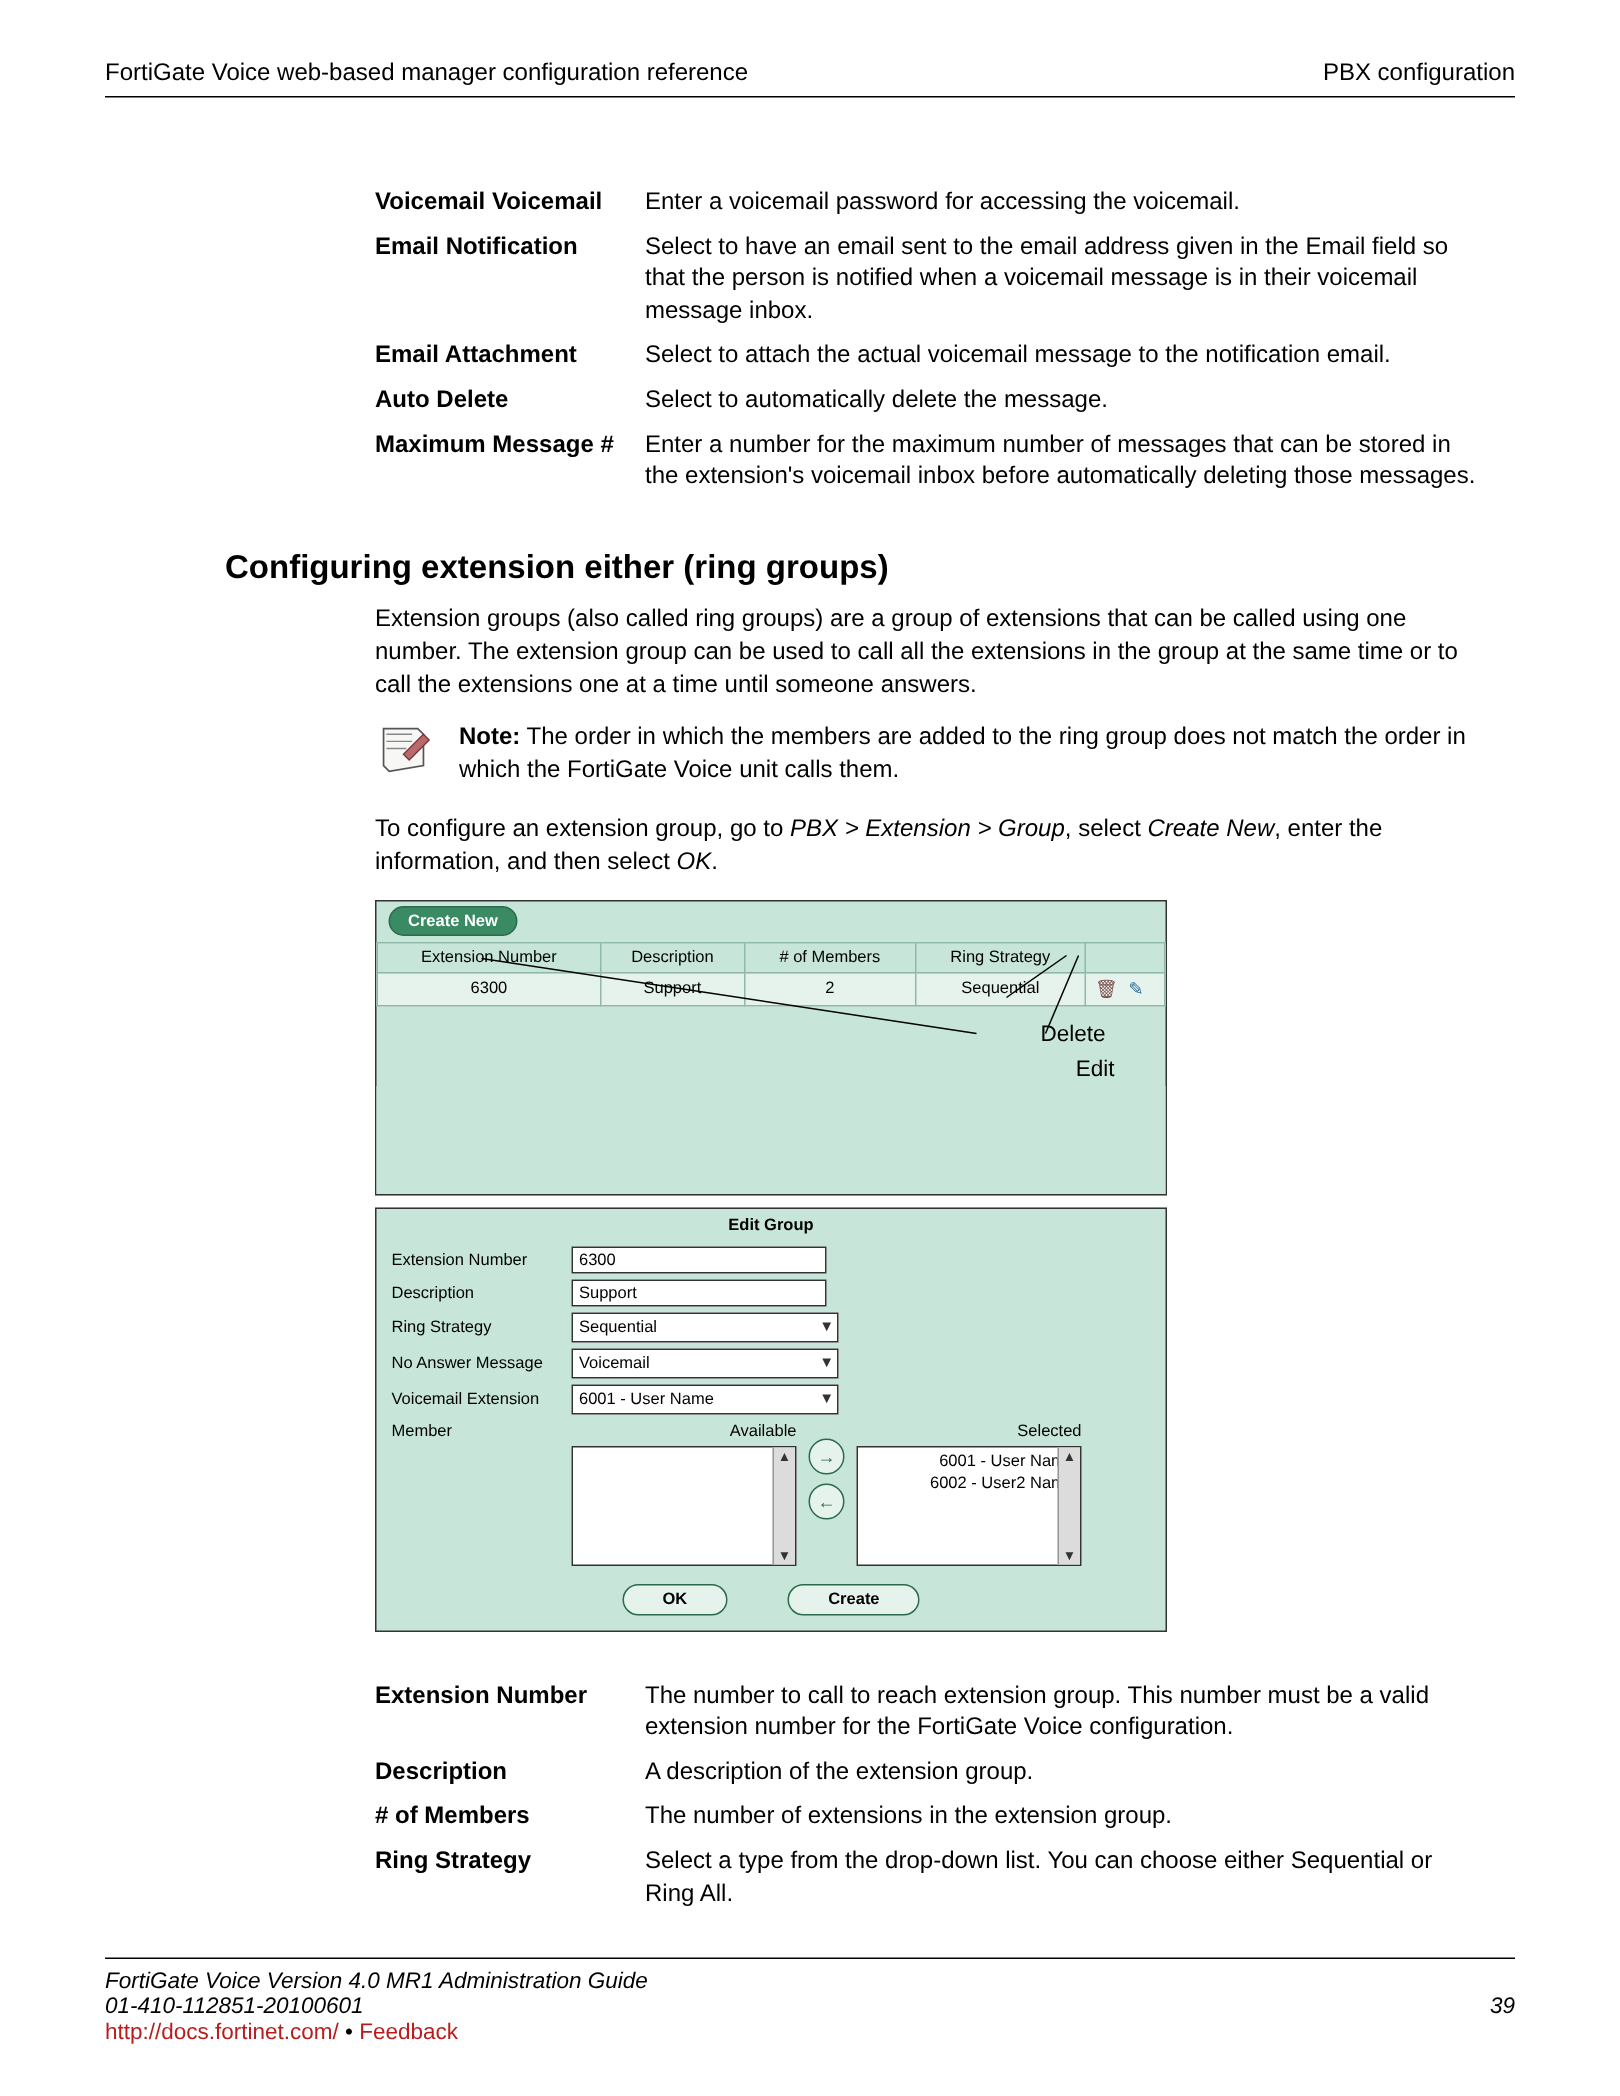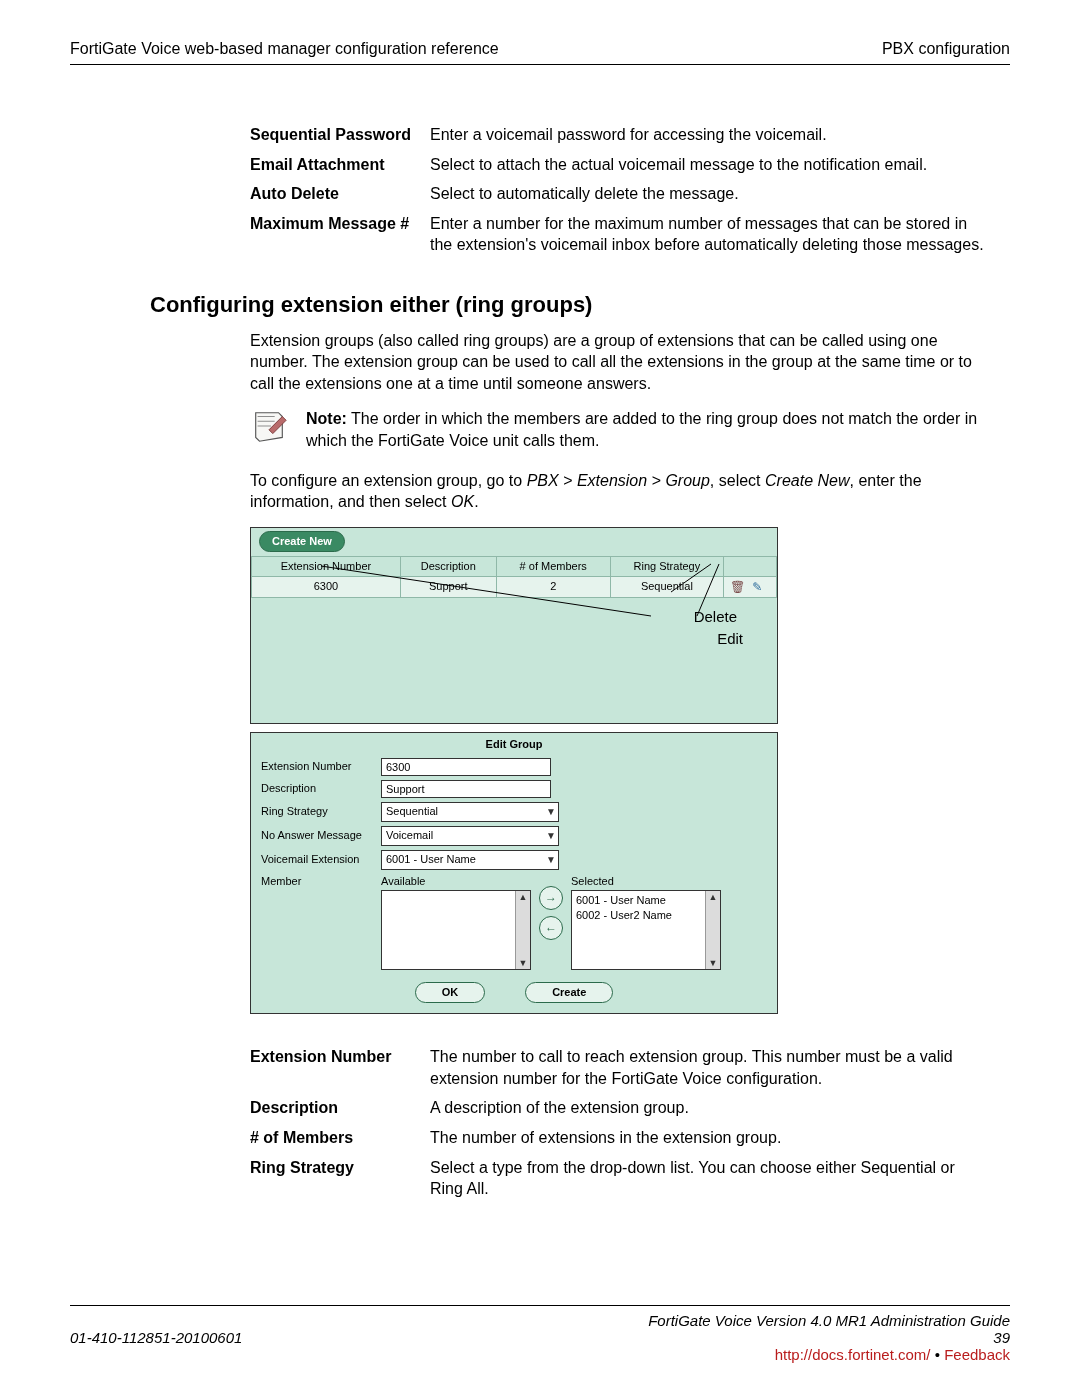--- a/index.html
+++ b/index.html
@@ -211,27 +211,26 @@
     font-size:12px; color:#2b6a4b;
   }
   .ok-cancel {
     display:flex; justify-content:center; gap:40px; margin-top:10px;
   }
   .pill-btn {
     border:1px solid #2b6a4b; background:#e6f3ed; color:#000;
     font-weight:bold; font-size:11px;
     border-radius:12px; padding:2px 26px;
   }
-  .member-col { display:flex; flex-direction:column; }
+  .member-col { display:flex; flex-direction:column;text-align:right; }
   .member-col .col-label { font-size:11px; margin-bottom:2px; }
   
   .footer {
     position:absolute; bottom:34px; left:70px; right:70px;
     font-size:15px;
-    text-align:right;
   }
   .footer-top { font-style: italic; }
   .footer-row { display:flex; justify-content:space-between; align-items:baseline;}
   .footer-links a { color:#b91c1c; text-decoration:none; }
   .footer-links .dot { color:#000; }
   .italic { font-style: italic; }
 </style>
 </head>
 <body>
 
@@ -239,22 +238,26 @@
   <span>FortiGate Voice web-based manager configuration reference</span>
   <span>PBX configuration</span>
 </div>
 <div class="header-line"></div>
 
 <div class="content">
 
   <table class="def-table">
     <tbody>
         <tr>
-          <td class="term">Sequential Password</td>
+          <td class="term">Voicemail Voicemail</td>
         <td class="desc">Enter a voicemail password for accessing the voicemail.</td>
+        </tr>
+    <tr>
+          <td class="term">Email Notification</td>
+        <td class="desc">Select to have an email sent to the email address given in the Email field so that the person is notified when a voicemail message is in their voicemail message inbox.</td>
         </tr>
     <tr>
           <td class="term">Email Attachment</td>
         <td class="desc">Select to attach the actual voicemail message to the notification email.</td>
         </tr>
     <tr>
           <td class="term">Auto Delete</td>
         <td class="desc">Select to automatically delete the message.</td>
         </tr>
     <tr>

